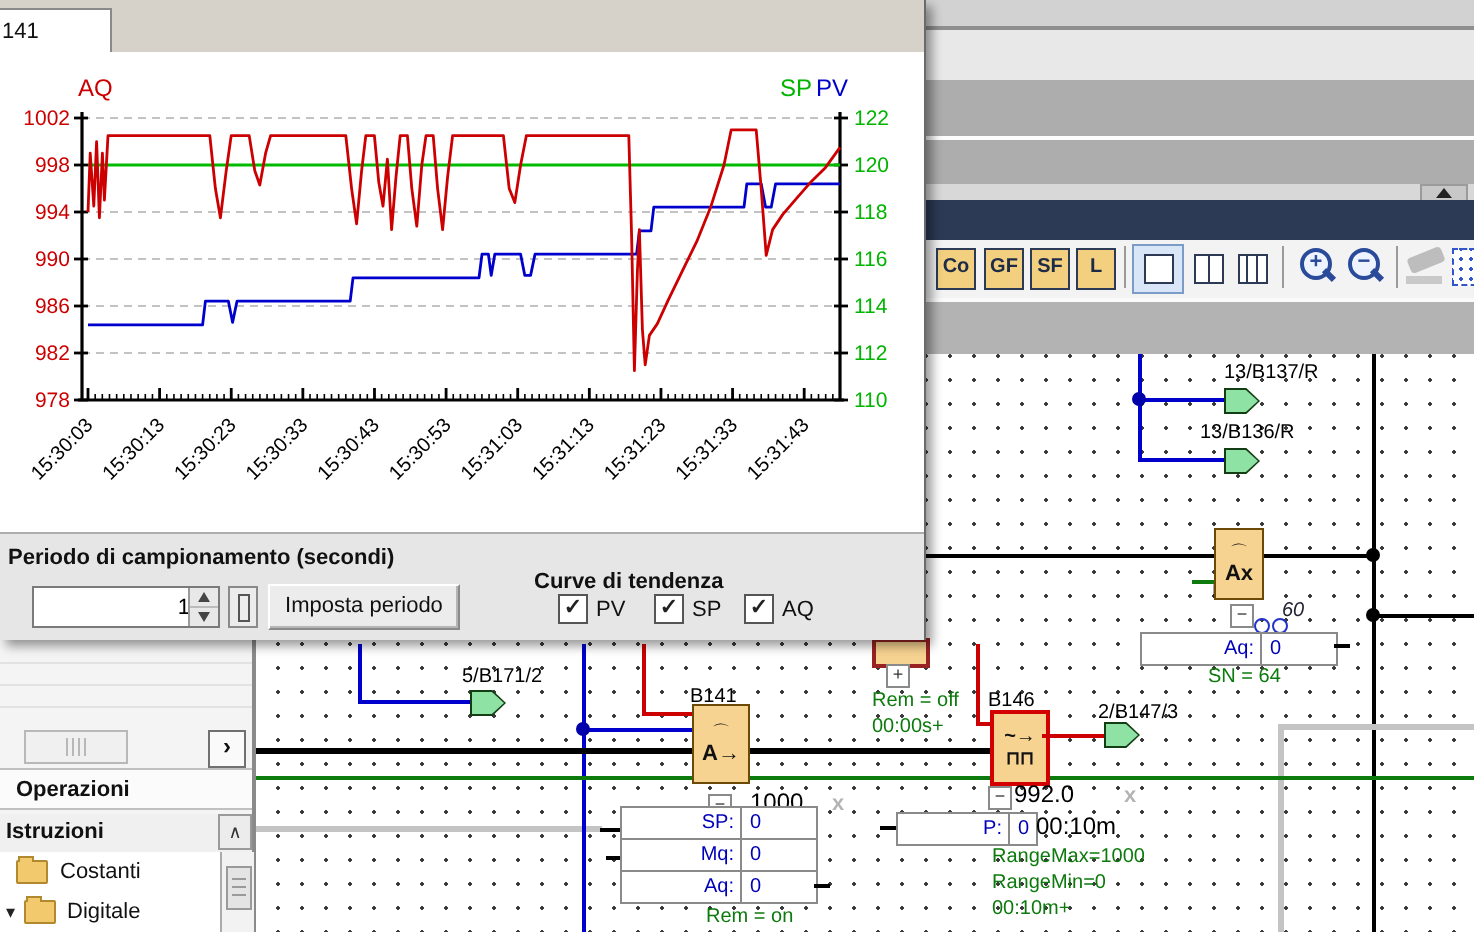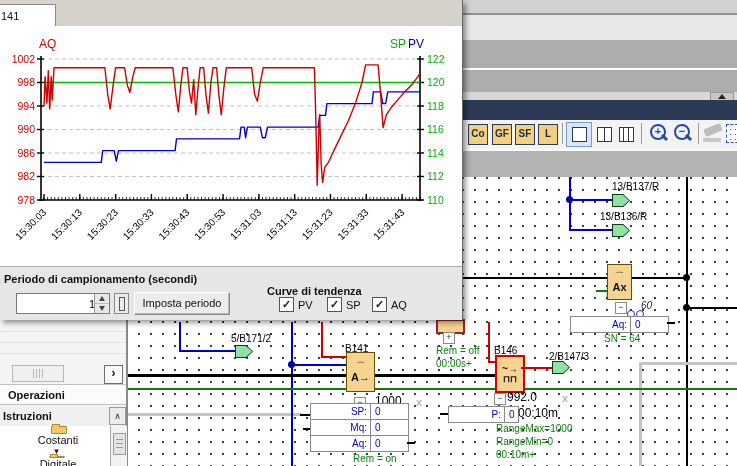--- a/index.html
+++ b/index.html
@@ -100,21 +100,21 @@
     border:1px solid #b8b8b8;background-image:repeating-linear-gradient(90deg,#b8b8b8 0 1px,transparent 1px 3px);
     background-size:11px 9px;background-repeat:no-repeat;background-position:center;}
   .chevbtn{position:absolute;left:104px;top:45px;width:17px;height:17px;background:#fafafa;
     border:1px solid #707070;font-size:12px;font-weight:bold;text-align:center;line-height:15px;color:#111;}
   .shead{position:absolute;left:0;width:126px;font-size:11px;font-weight:bold;color:#111;}
   .folder{display:inline-block;position:relative;width:14px;height:10px;background:#f3c96d;
     border:1px solid #b18a2f;border-radius:1px;vertical-align:middle;}
   .folder::before{content:"";position:absolute;left:0;top:-3px;width:6px;height:2px;
     background:#f3c96d;border:1px solid #b18a2f;border-bottom:none;}
   .trow{position:absolute;left:0;width:110px;height:20px;font-size:11px;color:#111;
-    display:flex;align-items:center;flex-direction:column;}
+    display:flex;align-items:center;}
   .sbar{position:absolute;left:110px;top:106px;width:16px;height:40px;background:#f2f2f2;
     border-left:1px solid #aaa;}
   .sthumb{position:absolute;left:2px;top:7px;width:11px;height:20px;background:#e4e4e4;
     border:1px solid #9a9a9a;
     background-image:repeating-linear-gradient(0deg,transparent 0 3px,#9a9a9a 3px 4px);
     background-size:7px 13px;background-repeat:no-repeat;background-position:center;}
   .collapsebtn{position:absolute;left:252px;top:92px;width:22px;height:8px;background:#c8c8c8;
     border:1px solid #9a9a9a;}
   .collapsebtn::after{content:"";position:absolute;left:7px;top:1px;
     border-left:4px solid transparent;border-right:4px solid transparent;border-bottom:5px solid #222;}

